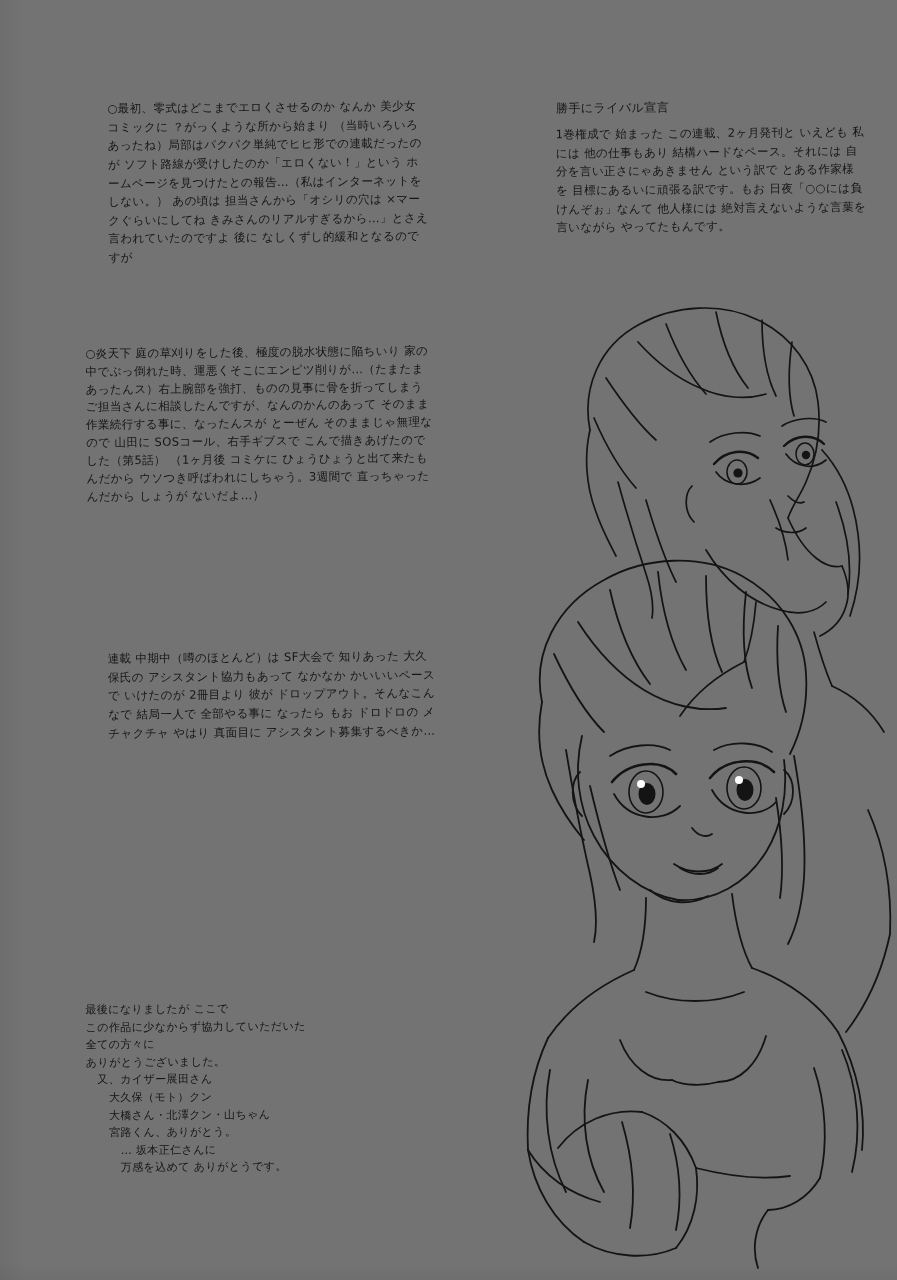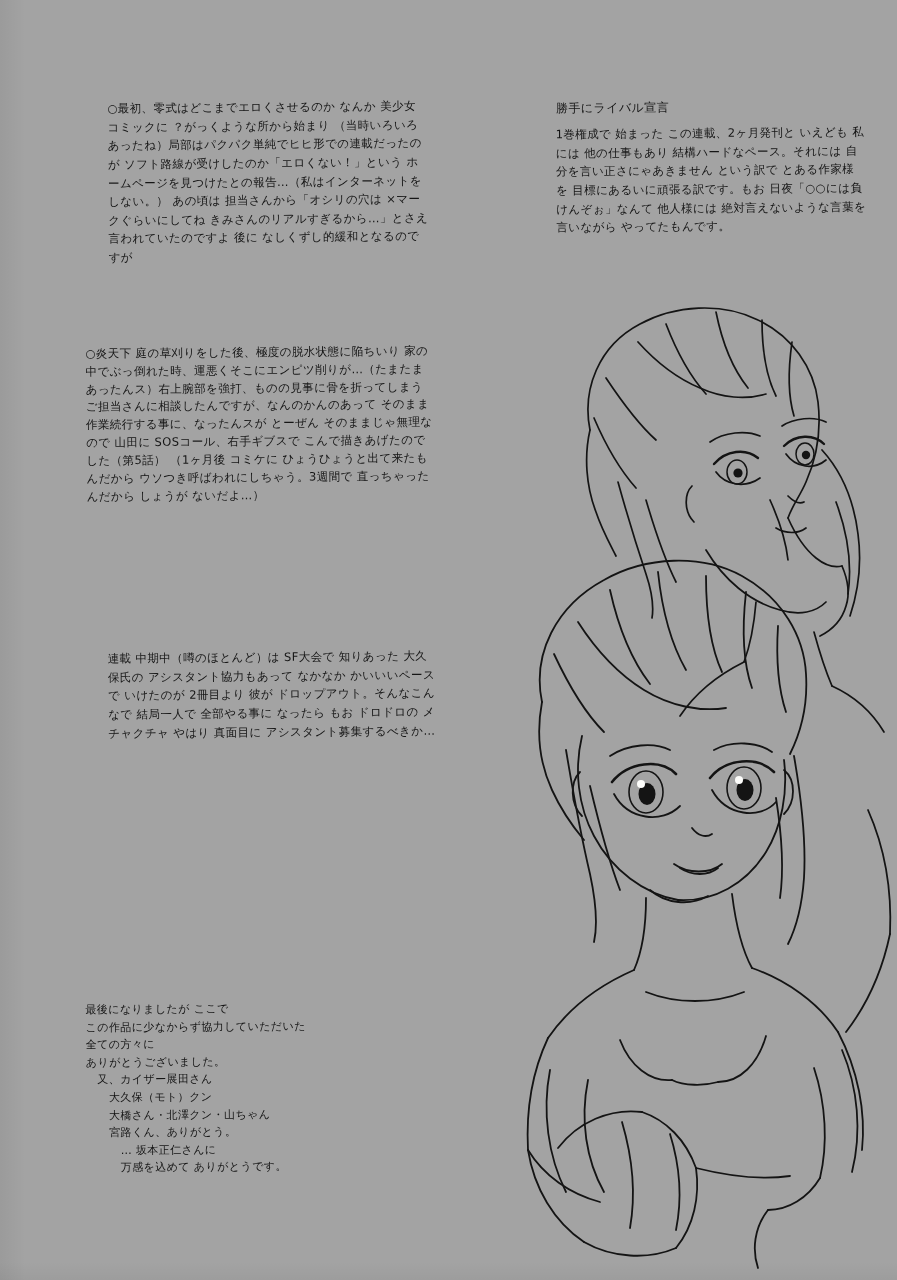--- a/index.html
+++ b/index.html
@@ -11,21 +11,21 @@
     width: 897px;
     height: 1280px;
     position: relative;
     overflow: hidden;
     font-family: "DejaVu Sans", sans-serif;
     color: #1a1a1a;
   }
   .page {
     position: absolute;
     inset: 0;
-    background: #a3a3a3;
+    background: #737373;
   }
   
   .hand {
     position: absolute;
     font-family: "DejaVu Sans", sans-serif;
     font-size: 11.5px;
     line-height: 1.62;
     letter-spacing: 0.4px;
     color: #151515;
     white-space: pre-wrap;

